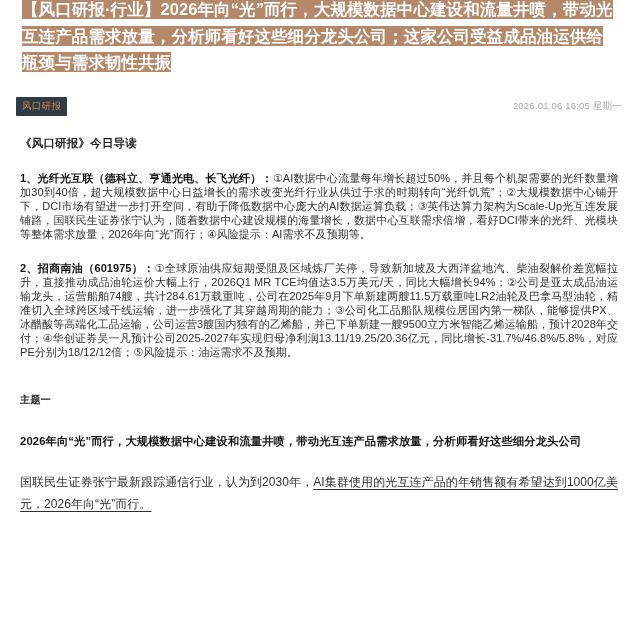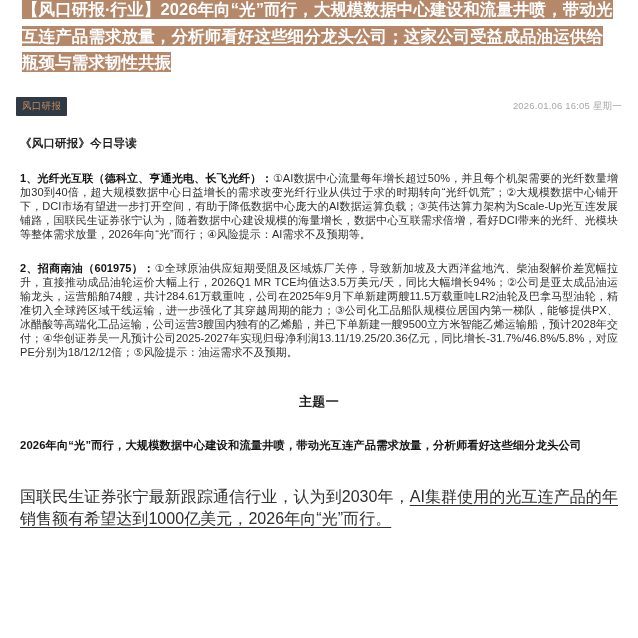--- a/index.html
+++ b/index.html
@@ -87,42 +87,42 @@
     margin-top: 20px;
     text-align: justify;
     letter-spacing: 0.05px;
   }
   .item .lead {
     font-weight: bold;
     color: #141414;
   }
 
   .section-title {
-    text-align: center;
-    font-size: 13px;
+    text-align: left;
+    font-size: 10px;
     font-weight: bold;
     color: #1f1f1f;
     margin-top: 34px;
     letter-spacing: 0.4px;
   }
 
   .sub-heading {
     font-size: 11.3px;
     font-weight: bold;
     color: #141414;
     margin-top: 24px;
     line-height: 20px;
     letter-spacing: 0.1px;
   }
 
   .para {
-    font-size: 16px;
+    font-size: 12px;
     line-height: 22.5px;
     color: #2f2f2f;
-    margin-top: 31px;
+    margin-top: 20px;
     text-align: justify;
     letter-spacing: 0.05px;
   }
   .para .u { text-decoration: underline; text-underline-offset: 2.5px; }
 
   .clip-bottom {
     position: absolute;
     left: 0; right: 0; bottom: 0;
     height: 0;
   }

